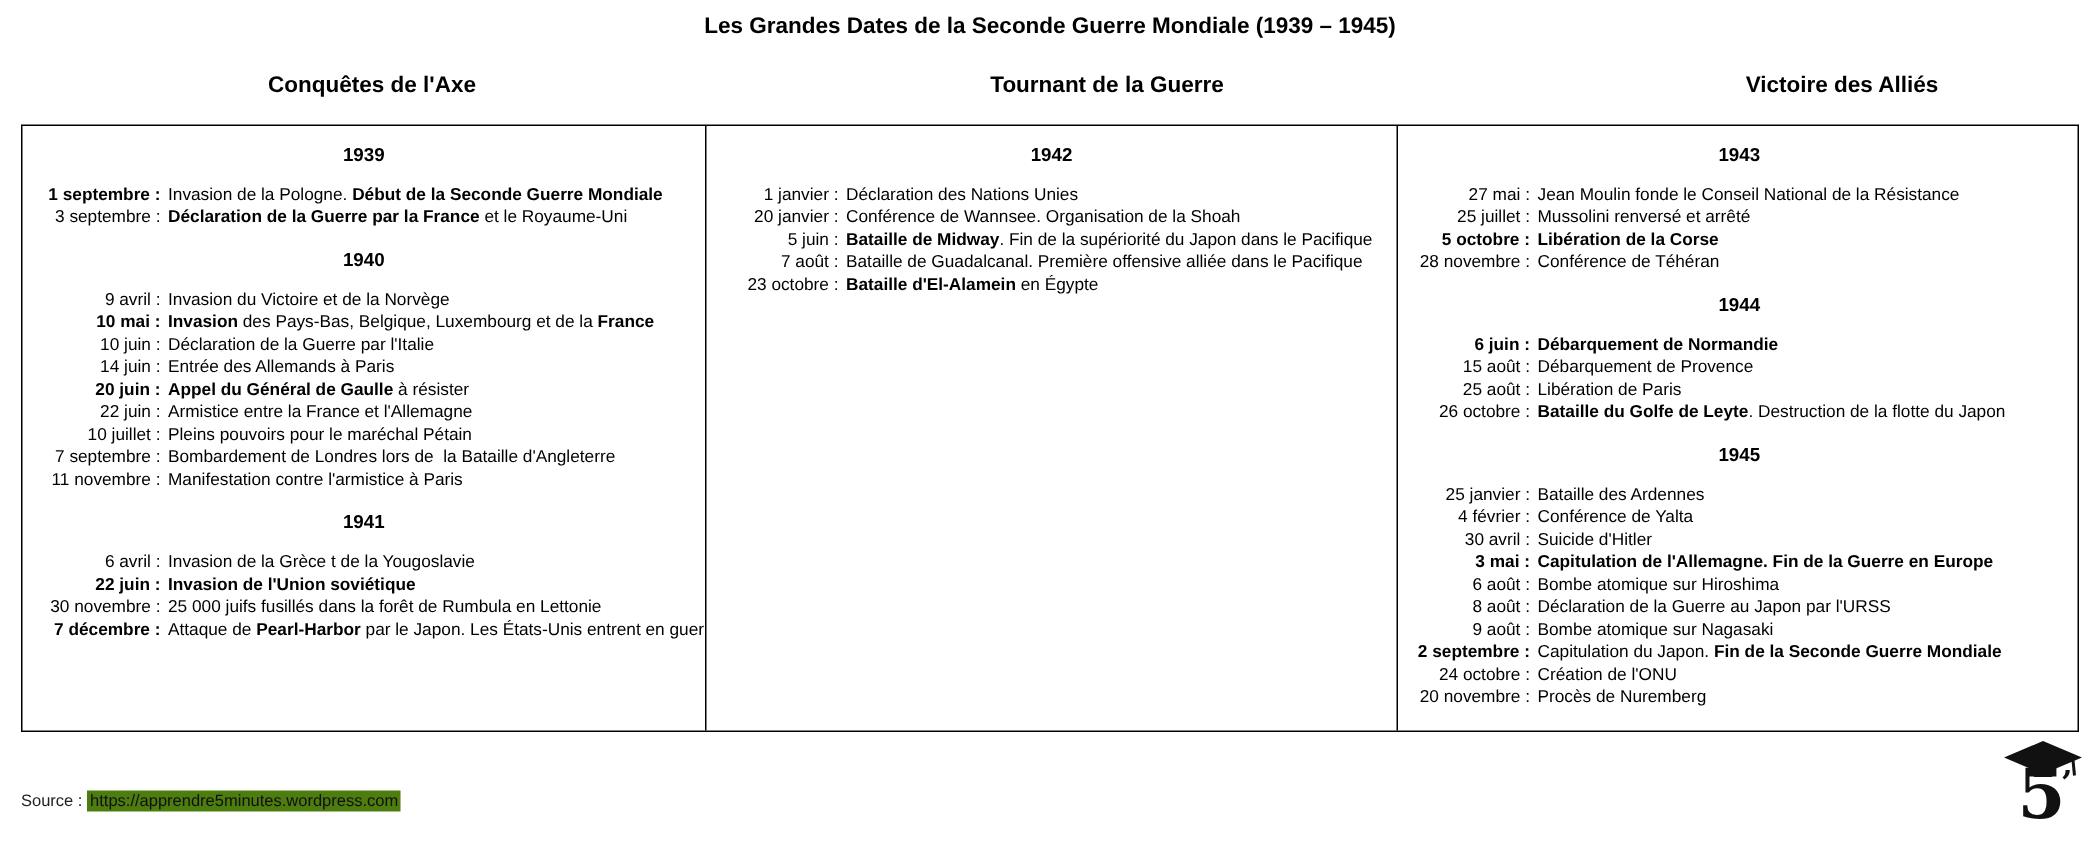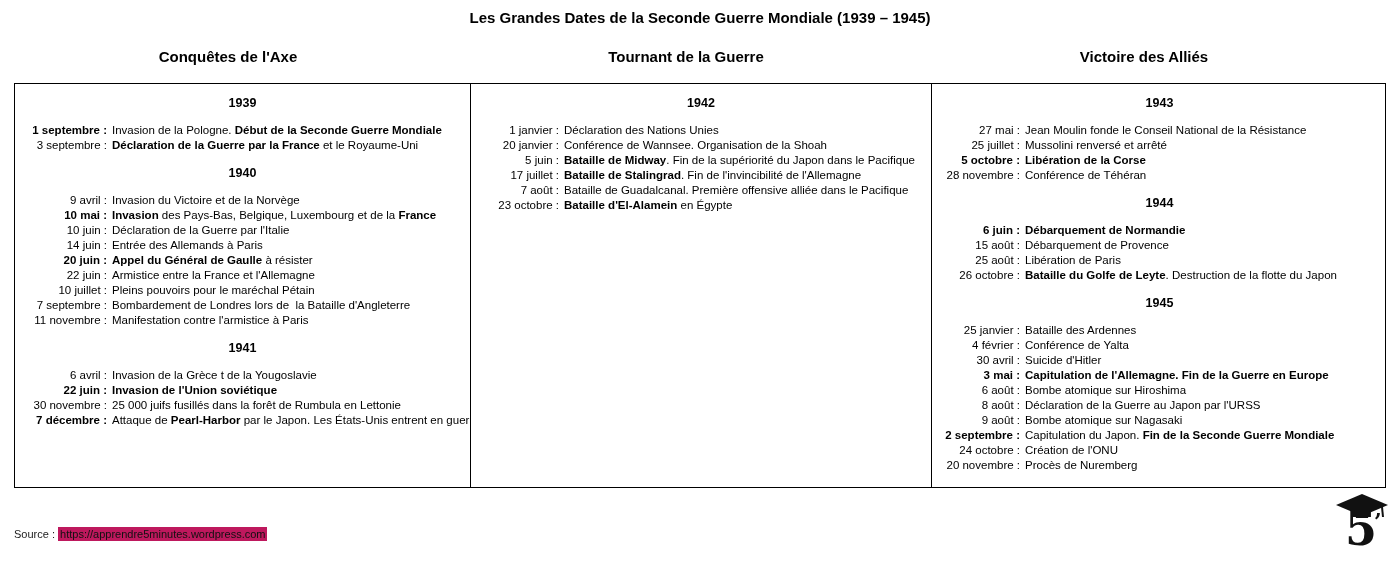--- a/index.html
+++ b/index.html
@@ -1,36 +1,36 @@
 <!DOCTYPE html>
 <html><head>
 <meta charset="utf-8">
 <style>
   * { margin:0; padding:0; box-sizing:border-box; }
   html,body { width:1400px; height:562px; background:#fff; color:#000;
     font-family:"Liberation Sans", sans-serif; position:relative; overflow:hidden; }
   .title { position:absolute; top:9px; left:0; width:100%; text-align:center;
     font-size:15px; font-weight:bold; }
-  .headers { position:absolute; top:48px; left:0; width:1372px;
-    display:grid; grid-template-columns:456px 460px 456px; }
+  .headers { position:absolute; top:48px; left:20px; width:1372px;
+    display:grid; grid-template-columns:456px 460px 456px;gap:32px; }
   .headers .hcell { text-align:center; font-size:15px; font-weight:bold; }
   .box { position:absolute; top:83px; left:14px; width:1372px; height:405px;
     border:1px solid #000; display:grid; grid-template-columns:455px 461px 456px; background:#fff; }
   .col { padding-top:12px; overflow:hidden; }
   .col + .col { border-left:1px solid #000; }
   .year { text-align:center; font-size:12.5px; font-weight:bold; line-height:15px;
     margin:13px 0 12px 0; }
   .col .year:first-child { margin-top:0; }
   .ev { display:flex; line-height:15px; font-size:11.5px; }
   .ev-date { flex:none; width:92px; text-align:right; white-space:pre; }
   .col-2 .ev-date, .col-3 .ev-date { width:88px; }
   .ev-desc { white-space:pre; padding-left:5px; }
   .b { font-weight:bold; }
   .footer { position:absolute; left:14px; top:528px; font-size:11px; color:#222; }
-  .src-url { background:#be185d; color:#111; padding:1px 2px; cursor:pointer; }
+  .src-url { background:#4d7c0f; color:#111; padding:1px 2px; cursor:pointer; }
   .logo { position:absolute; right:10px; top:493px; width:56px; height:58px; }
 </style>
 </head>
 <body>
 
 <div class="title">Les Grandes Dates de la Seconde Guerre Mondiale (1939 – 1945)</div>
 
 <div class="headers">
   <div class="hcell">Conquêtes de l'Axe</div>
   <div class="hcell">Tournant de la Guerre</div>
@@ -109,24 +109,20 @@
         <span class="ev-date">1 janvier :</span>
         <span class="ev-desc"><span>Déclaration des Nations Unies</span></span>
       </div>
       <div class="ev">
         <span class="ev-date">20 janvier :</span>
         <span class="ev-desc"><span>Conférence de Wannsee. Organisation de la Shoah</span></span>
       </div>
       <div class="ev">
         <span class="ev-date">5 juin :</span>
         <span class="ev-desc"><span class="b">Bataille de Midway</span><span>. Fin de la supériorité du Japon dans le Pacifique</span></span>
-      </div>
-      <div class="ev">
-        <span class="ev-date">17 juillet :</span>
-        <span class="ev-desc"><span class="b">Bataille de Stalingrad</span><span>. Fin de l'invincibilité de l'Allemagne</span></span>
       </div>
       <div class="ev">
         <span class="ev-date">7 août :</span>
         <span class="ev-desc"><span>Bataille de Guadalcanal. Première offensive alliée dans le Pacifique</span></span>
       </div>
       <div class="ev">
         <span class="ev-date">23 octobre :</span>
         <span class="ev-desc"><span class="b">Bataille d'El-Alamein</span><span> en Égypte</span></span>
       </div>
     </div>

